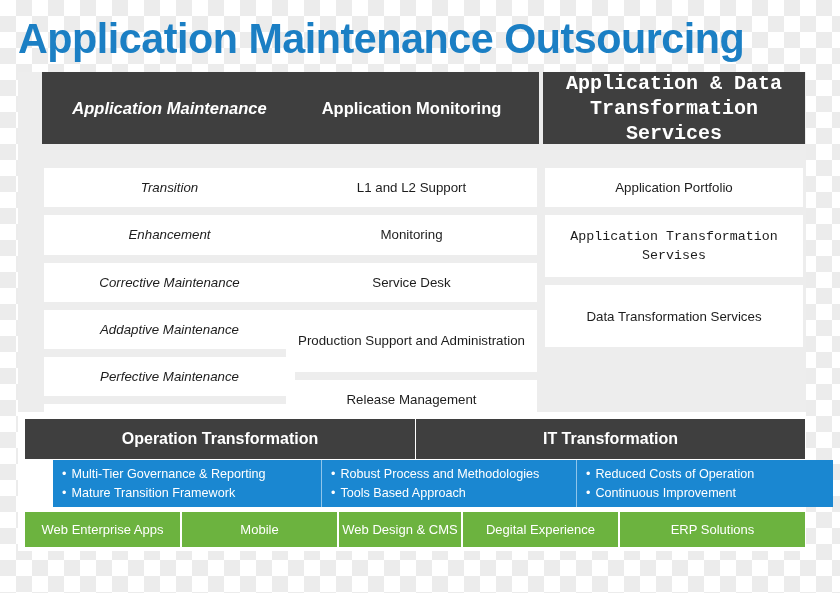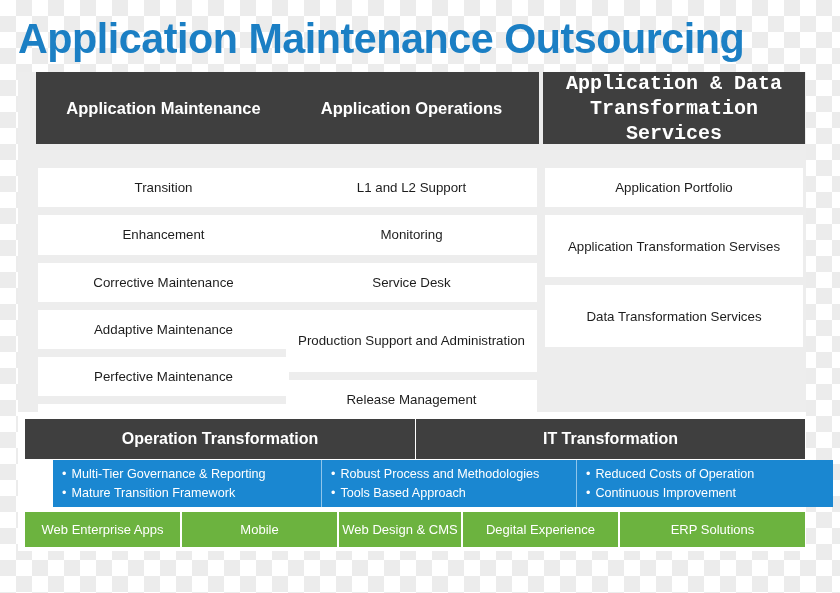--- a/index.html
+++ b/index.html
@@ -63,21 +63,21 @@
     height: 340px;
     background: #ededed;
   }
 
   .column {
     position: absolute;
     top: 0;
     width: 255px;
     height: 340px;
   }
-  .col-1 { left: 18px; }
+  .col-1 { left: 24px; font-style: italic; }
   .col-2 { left: 266px; }
   .col-3 { left: 525px; width: 262px; }
 
   .col-header {
     background: #3f3f3f;
     color: #ffffff;
     font-size: 16.5px;
     font-weight: bold;
     text-align: center;
     height: 72px;
@@ -197,40 +197,40 @@
           <div class="item-box">Transition</div>
           <div class="item-box">Enhancement</div>
           <div class="item-box">Corrective Maintenance</div>
           <div class="item-box">Addaptive Maintenance</div>
           <div class="item-box">Perfective Maintenance</div>
           <div class="item-box">Preventative Maintenance</div>
         </div>
       </div>
 
       <div class="column col-2">
-        <div class="col-header">Application Operations</div>
+        <div class="col-header">Application Monitoring</div>
         <div class="col-body">
           <div class="item-box">L1 and L2 Support</div>
           <div class="item-box">Monitoring</div>
           <div class="item-box">Service Desk</div>
           <div class="item-box" style="min-height:62px;">Production Support and Administration</div>
           <div class="item-box">Release Management</div>
         </div>
       </div>
 
       <div class="column col-3">
         <div class="col-header two-line">
           <div>
             <div>Application &amp; Data</div>
             <div>Transformation Services</div>
           </div>
         </div>
         <div class="col-body">
           <div class="item-box">Application Portfolio</div>
-          <div class="item-box" style="min-height:62px;">Application Transformation Servises</div>
+          <div class="item-box" style="min-height:62px;font-family:Liberation Mono, monospace;">Application Transformation Servises</div>
           <div class="item-box" style="min-height:62px;">Data Transformation Services</div>
         </div>
       </div>
 
     </div>
 
     <div class="trans-bar trans-left">Operation Transformation</div>
     <div class="trans-bar trans-right">IT Transformation</div>
 
     <div class="blue-row">

